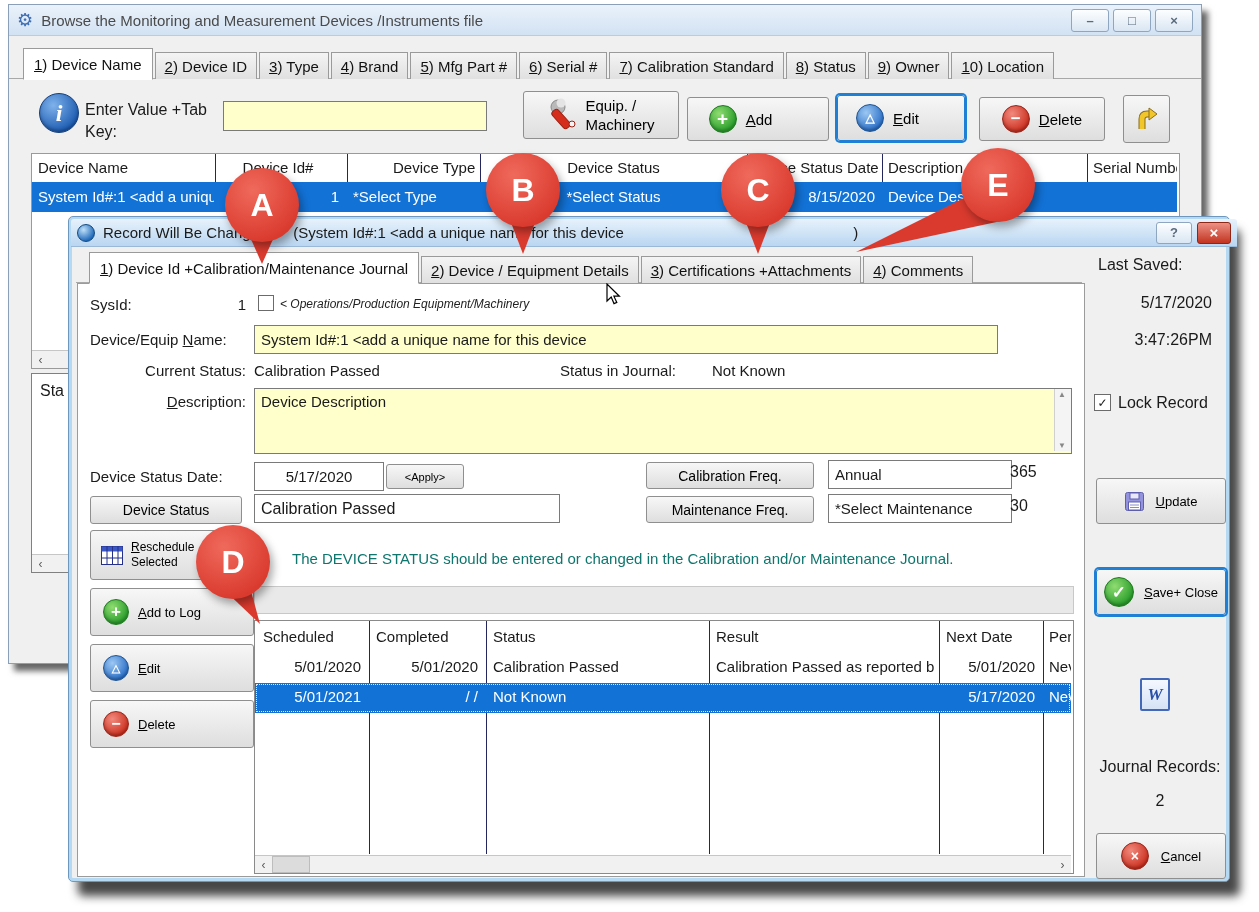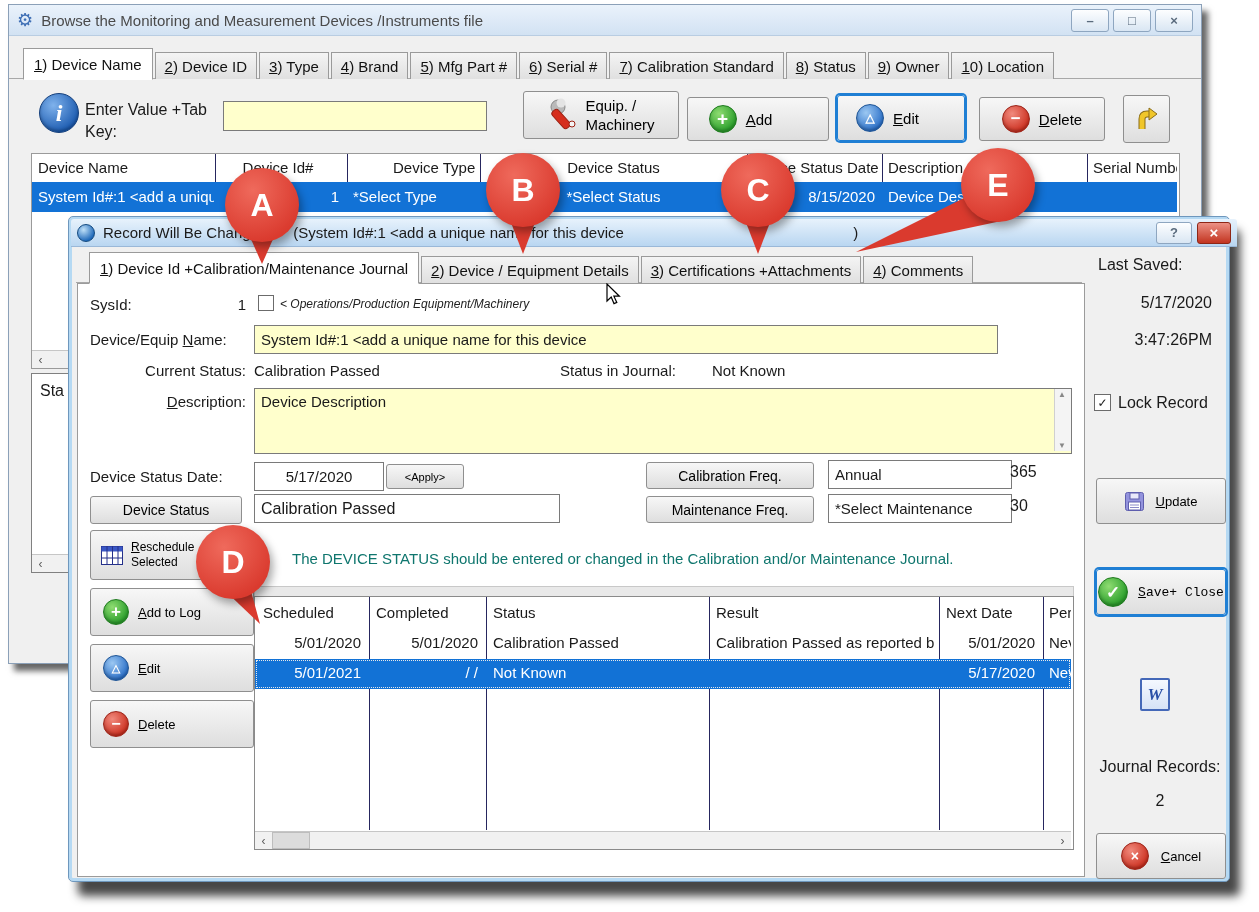--- a/index.html
+++ b/index.html
@@ -266,21 +266,21 @@
       <span class="icon-circle ic-red" style="width:24px;height:24px;font-size:16px;">
           <span>−</span>
         </span>
       <span style="font-size:13px;"><u>D</u>elete</span>
     </div>
 
     <span class="abs lbl" style="left:292px;top:550px;width:780px;color:#0f766e;">The DEVICE STATUS should be entered or changed in the Calibration and/or Maintenance Journal.</span>
 
     <div class="abs" style="left:254px;top:586px;width:818px;height:26px;background:#e9e9e9;border:1px solid #c8c8c8;"></div>
 
-    <div class="abs gridbox" style="left:254px;top:596px;width:818px;height:252px;border-color:#8a8a8a;">
+    <div class="abs gridbox" style="left:254px;top:620px;width:818px;height:252px;border-color:#8a8a8a;">
       <div class="vline" style="left:114px;top:0;height:233px;"></div>
       <div class="vline" style="left:231px;top:0;height:233px;"></div>
       <div class="vline" style="left:454px;top:0;height:233px;"></div>
       <div class="vline" style="left:684px;top:0;height:233px;"></div>
       <div class="vline" style="left:788px;top:0;height:233px;"></div>
       <div class="gcell" style="left:8px;top:7px;width:102px;">Scheduled</div>
       <div class="gcell" style="left:121px;top:7px;width:106px;">Completed</div>
       <div class="gcell" style="left:238px;top:7px;width:212px;">Status</div>
       <div class="gcell" style="left:461px;top:7px;width:219px;">Result</div>
       <div class="gcell" style="left:691px;top:7px;width:93px;">Next Date</div>
@@ -325,21 +325,21 @@
         <line x1="5" y1="13" x2="14" y2="13" stroke="#8a8ac8"></line>
           <line x1="5" y1="15.5" x2="14" y2="15.5" stroke="#8a8ac8"></line>
       </svg>
       <span style="font-size:13px;"><u>U</u>pdate</span>
     </div>
 
     <div class="abs btn focus" style="left:1096px;top:569px;width:128px;height:44px;gap:10px;">
       <span class="icon-circle ic-green" style="width:28px;height:28px;font-size:17px;">
           <span>✓</span>
         </span>
-      <span style="font-size:13px;font-family:Liberation Mono, monospace;"><u>S</u>ave+ Close</span>
+      <span style="font-size:13px;"><u>S</u>ave+ Close</span>
     </div>
 
     <div class="abs" style="left:1140px;top:678px;width:26px;height:29px;border:2px solid #4468b8;border-radius:2px;background:linear-gradient(#f4f8ff,#d6e2f6);display:flex;align-items:center;justify-content:center;">
       <span style="font-family:'Liberation Serif',serif;font-style:italic;font-weight:bold;font-size:17px;color:#2b50a8;">W</span>
     </div>
 
     <span class="abs lbl" style="left:1090px;top:758px;width:140px;text-align:center;font-size:16px;">Journal Records:</span>
     <span class="abs lbl" style="left:1090px;top:792px;width:140px;text-align:center;font-size:16px;">2</span>
 
     <div class="abs btn" style="left:1096px;top:833px;width:128px;height:44px;gap:12px;">

